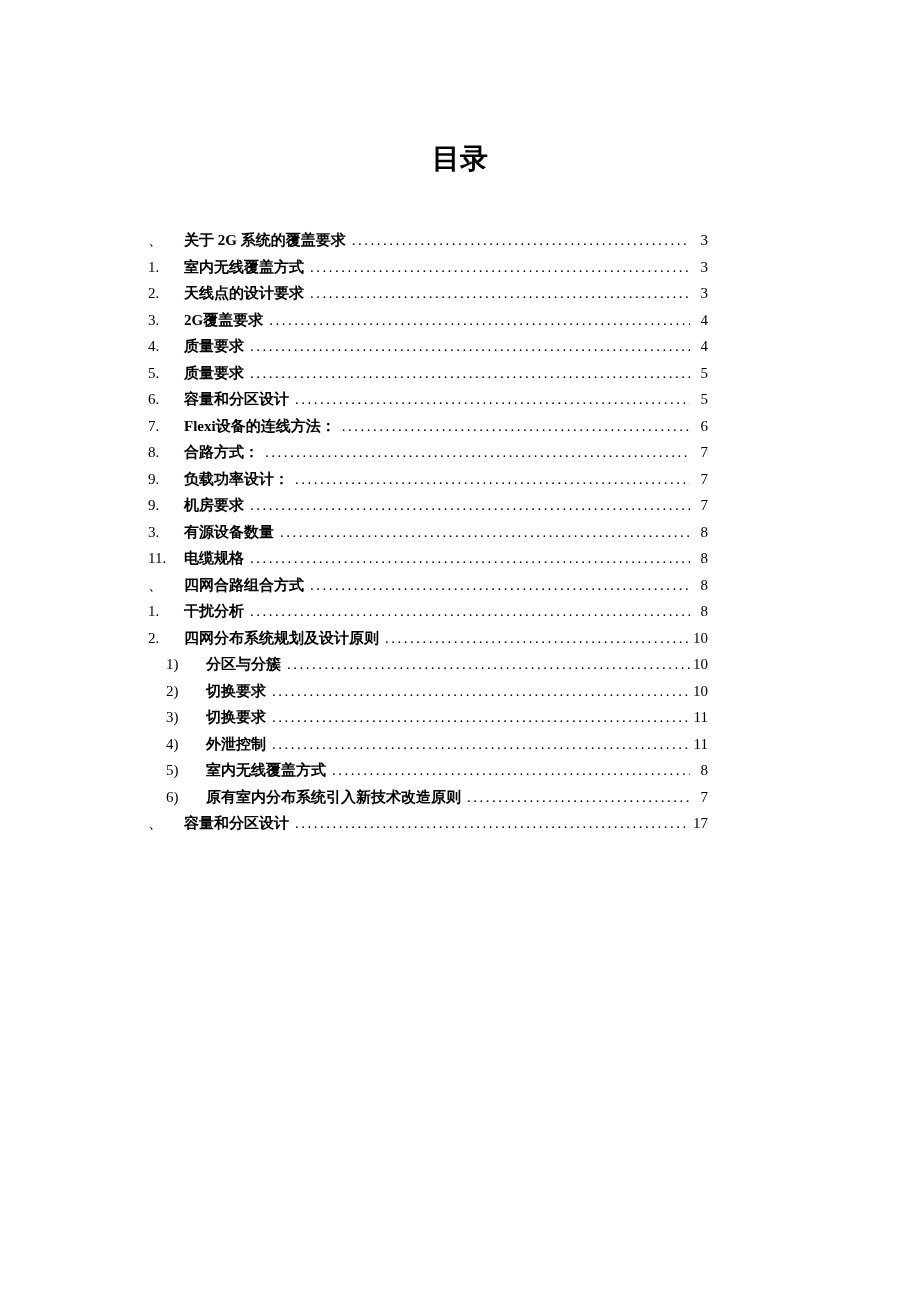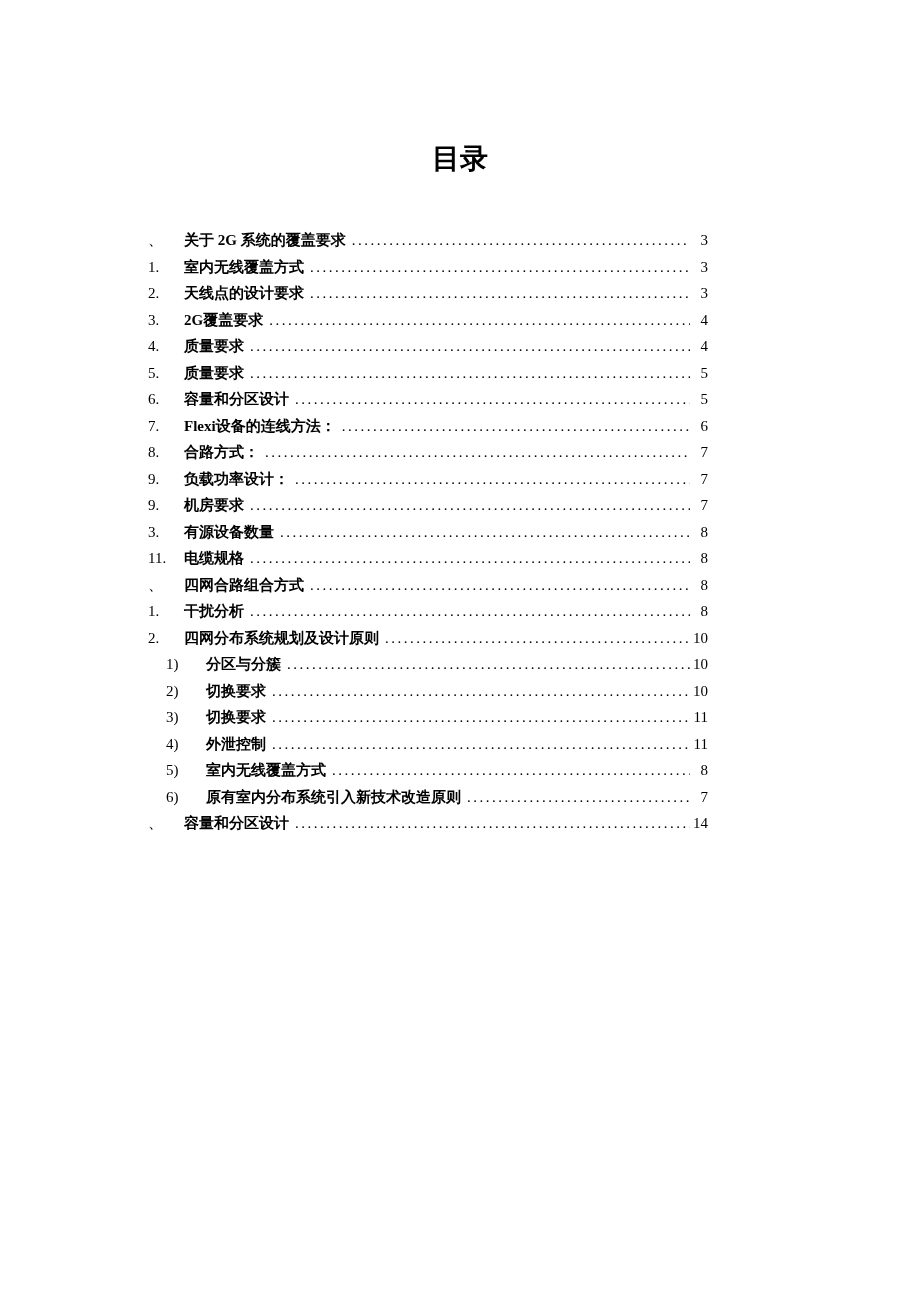--- a/index.html
+++ b/index.html
@@ -225,15 +225,15 @@
       <span class="label">原有室内分布系统引入新技术改造原则</span>
       <span class="leader-space"></span>
       <span class="leader"></span>
       <span class="page">7</span>
     </div>
     <div class="toc-row">
       <span class="marker marker-cn">、</span>
       <span class="label">容量和分区设计</span>
       <span class="leader-space"></span>
       <span class="leader"></span>
-      <span class="page">14</span>
+      <span class="page">17</span>
     </div>
   </div>
 
 </body></html>

